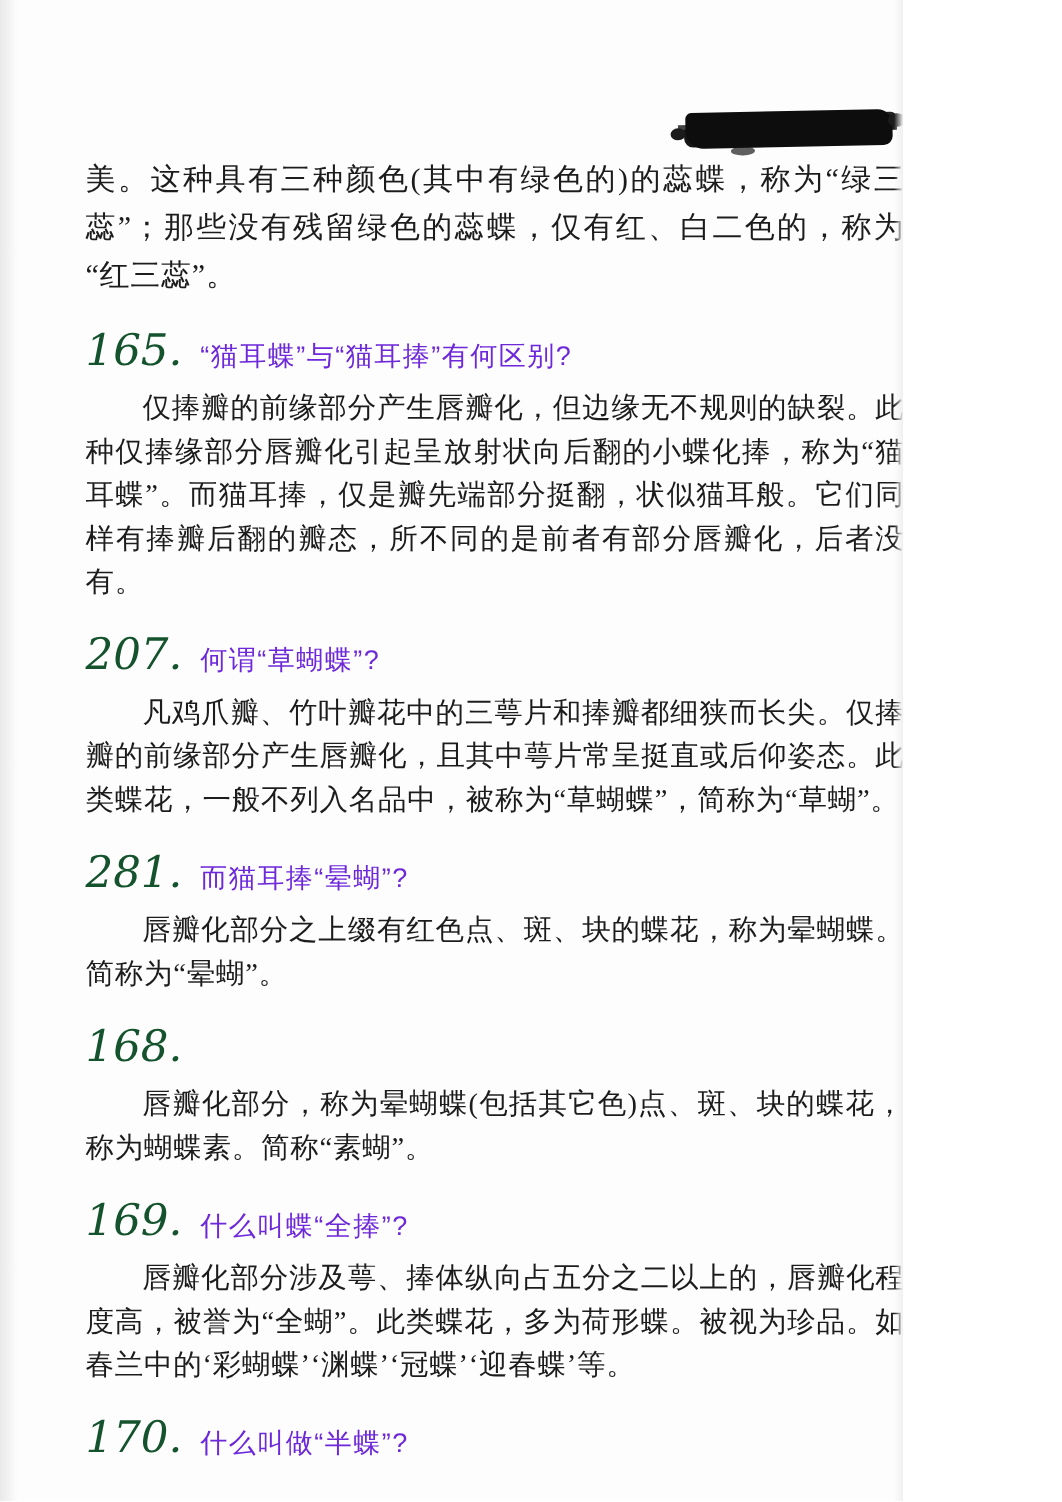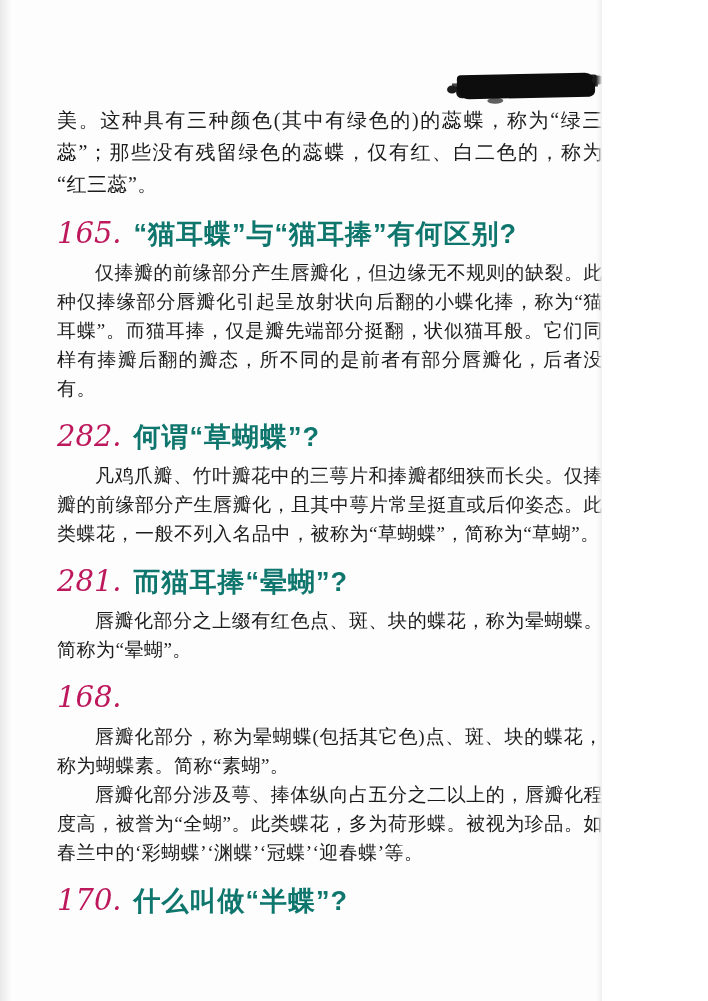--- a/index.html
+++ b/index.html
@@ -55,25 +55,25 @@
     text-align:justify;letter-spacing:.5px;
   }
   .qa{margin:0;}
   .qa-heading{
     display:flex;align-items:baseline;gap:12px;
     margin:16px 0 8px 0;height:34px;
   }
   .qa-number{
     font-family:"DejaVu Serif","Liberation Serif",serif;
     font-style:italic;font-weight:500;
-    font-size:29px;color:#be185d;white-space:nowrap;
+    font-size:29px;color:#14532d;white-space:nowrap;
   }
   .qa-question{
     font-family:"Liberation Sans","DejaVu Sans",sans-serif;
-    font-weight:bold;font-size:27px;color:#0f766e;letter-spacing:1px;
+    font-weight:normal;font-size:18px;color:#6d28d9;letter-spacing:1px;
   }
   .qa-answer{
     font-size:19px;line-height:29px;margin:0;
     text-indent:2em;text-align:justify;letter-spacing:.5px;
   }
 
   
   .margin-tab{
     position:absolute;left:634px;top:894px;
     font-family:"Liberation Sans","DejaVu Sans",sans-serif;
@@ -121,21 +121,21 @@
     <section class="qa">
       <div class="qa-heading">
         <span class="qa-number">165.</span>
         <span class="qa-question">“猫耳蝶”与“猫耳捧”有何区别?</span>
       </div>
       <p class="qa-answer">仅捧瓣的前缘部分产生唇瓣化，但边缘无不规则的缺裂。此种仅捧缘部分唇瓣化引起呈放射状向后翻的小蝶化捧，称为“猫耳蝶”。而猫耳捧，仅是瓣先端部分挺翻，状似猫耳般。它们同样有捧瓣后翻的瓣态，所不同的是前者有部分唇瓣化，后者没有。</p>
     </section>
 
     <section class="qa">
       <div class="qa-heading">
-        <span class="qa-number">282.</span>
+        <span class="qa-number">207.</span>
         <span class="qa-question">何谓“草蝴蝶”?</span>
       </div>
       <p class="qa-answer">凡鸡爪瓣、竹叶瓣花中的三萼片和捧瓣都细狭而长尖。仅捧瓣的前缘部分产生唇瓣化，且其中萼片常呈挺直或后仰姿态。此类蝶花，一般不列入名品中，被称为“草蝴蝶”，简称为“草蝴”。</p>
     </section>
 
     <section class="qa">
       <div class="qa-heading">
         <span class="qa-number">281.</span>
         <span class="qa-question">而猫耳捧“晕蝴”?</span>
       </div>
@@ -143,20 +143,24 @@
     </section>
 
     <section class="qa">
       <div class="qa-heading">
         <span class="qa-number">168.</span>
       </div>
       <p class="qa-answer">唇瓣化部分，称为晕蝴蝶(包括其它色)点、斑、块的蝶花，称为蝴蝶素。简称“素蝴”。</p>
     </section>
 
     <section class="qa">
+      <div class="qa-heading">
+        <span class="qa-number">169.</span>
+        <span class="qa-question">什么叫蝶“全捧”?</span>
+      </div>
       <p class="qa-answer">唇瓣化部分涉及萼、捧体纵向占五分之二以上的，唇瓣化程度高，被誉为“全蝴”。此类蝶花，多为荷形蝶。被视为珍品。如春兰中的‘彩蝴蝶’‘渊蝶’‘冠蝶’‘迎春蝶’等。</p>
     </section>
 
     <section class="qa">
       <div class="qa-heading">
         <span class="qa-number">170.</span>
         <span class="qa-question">什么叫做“半蝶”?</span>
       </div>
 
     </section>

